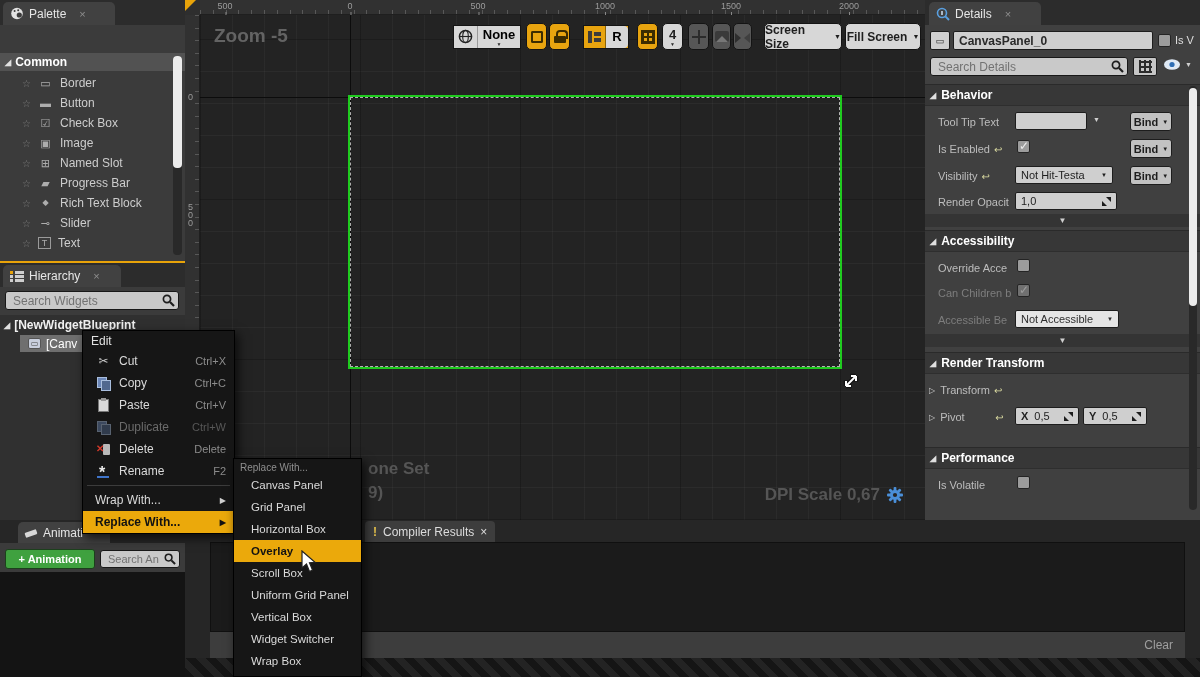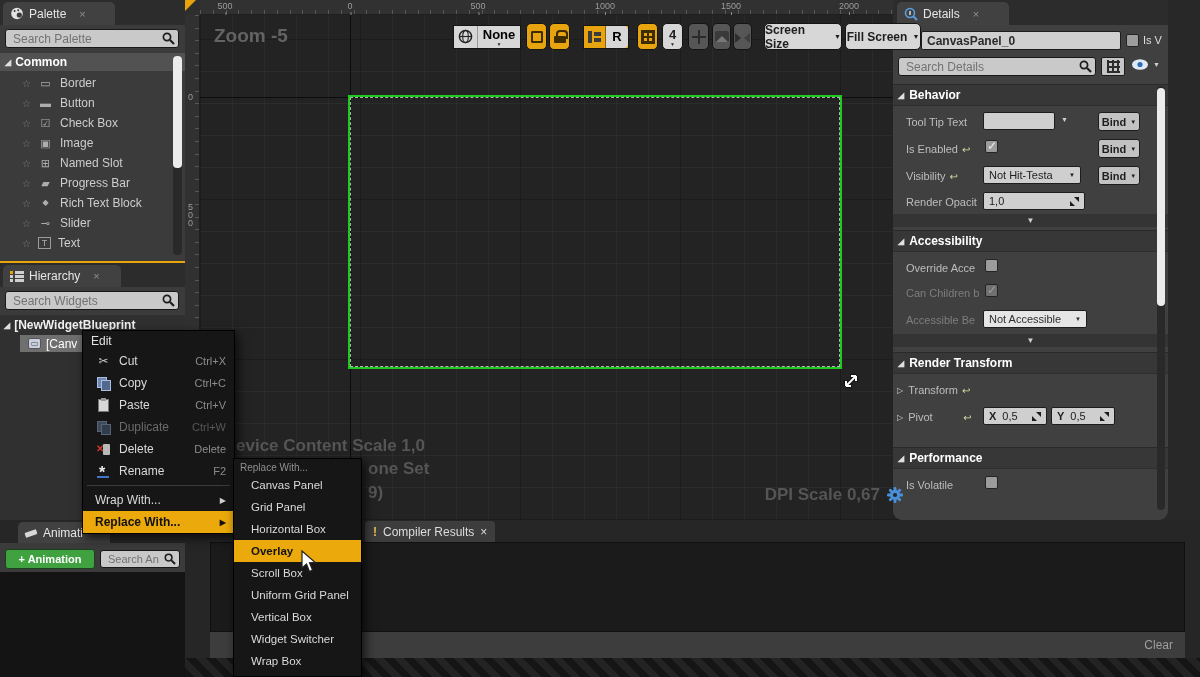--- a/index.html
+++ b/index.html
@@ -87,21 +87,21 @@
 .crossico::after { content:""; position:absolute; top:6px; left:0; height:2px; width:14px; background:#2b2b2b; }
 .imgico { position:relative; width:14px; height:11px; background:#3a3a3a; border-radius:2px; overflow:hidden; }
 .imgico::after { content:""; position:absolute; left:1px; bottom:0; border-left:6px solid transparent; border-right:6px solid transparent; border-bottom:6px solid #777; }
 .flipico { position:relative; width:15px; height:12px; }
 .flipico::before { content:""; position:absolute; left:0; top:2px; border-top:5px solid transparent; border-bottom:5px solid transparent; border-left:6px solid #2e2e2e; }
 .flipico::after { content:""; position:absolute; right:0; top:2px; border-top:5px solid transparent; border-bottom:5px solid transparent; border-right:6px solid #2e2e2e; opacity:.55; }
 .ddbtn { flex-direction:row !important; gap:5px; font-size:12px; }
 .ddbtn .dd { font-size:7px; }
 
 
-#details { left:893px; top:0; width:275px; height:520px; background:#404040;border-radius:9px; }
+#details { left:925px; top:0; width:275px; height:520px; background:#404040; }
 .fieldbtn { position:absolute; background:#cfcfcf; border:1px solid #1d1d1d; border-radius:2px; color:#222; font-size:11px; display:flex; align-items:center; padding:0 4px; height:19px; }
 .chk { position:absolute; width:13px; height:13px; background:#9c9c9c; border:1px solid #242424; border-radius:2px; }
 .chk.checked::after { content:"✓"; position:absolute; left:1px; top:-2px; font-size:12px; color:#ececec; }
 .chk.dim { background:#707070; }
 .chk.dim::after { color:#9c9c9c; }
 .sechead2 { position:absolute; left:0; right:0; height:22px; background:#373737; border-top:1px solid #2a2a2a; border-bottom:1px solid #2e2e2e; color:#fff; font-weight:bold; display:flex; align-items:center; gap:5px; padding-left:5px; }
 .drow { position:absolute; left:0; right:0; display:flex; align-items:center; }
 .dlabel { color:#bdbdbd; font-size:11px; padding-left:13px; white-space:nowrap; overflow:hidden; }
 .dlabel.dim { color:#7d7d7d; }
 .reset { font-size:10px; color:#d9d9a0; margin-left:4px; }
@@ -178,27 +178,20 @@
         <svg width="14" height="13" viewBox="0 0 14 13">
             <circle cx="7" cy="6.5" r="5.8" fill="#e2e2e2"></circle>
             <circle cx="9.3" cy="8" r="2.6" fill="#3b3b3b"></circle>
             <circle cx="4.6" cy="4" r="1" fill="#3b3b3b"></circle>
             <circle cx="8.2" cy="3.2" r="1" fill="#3b3b3b"></circle>
           </svg>
         <span>Palette</span>
         <span class="close">×</span>
       </div>
     </div>
-    <div class="searchbox" style="left:5px;top:29px;width:174px;">
-      <input placeholder="Search Palette" style="">
-      <svg width="13" height="13" viewBox="0 0 13 13">
-          <circle cx="5" cy="5" r="3.6" fill="none" stroke="#1d1d1d" stroke-width="1.7"></circle>
-          <line x1="8" y1="8" x2="12" y2="12" stroke="#1d1d1d" stroke-width="2.2"></line>
-        </svg>
-    </div>
     <div class="sechead">
       <span class="tri">◢</span>
       <span>Common</span>
     </div>
     <div class="prow" style="top:73px;">
         <span class="star"></span>
         <span class="pic">▭</span>
         <span>Border</span>
       </div>
     <div class="prow" style="top:93px;">
@@ -359,21 +352,20 @@
         <div class="tbtn tlight ddbtn" style="width:78px;margin-right:3px;">
           <span style="font-weight:bold;">Screen Size</span>
           <span class="dd">▼</span>
         </div>
         <div class="tbtn tlight ddbtn" style="width:76px;">
           <span style="font-weight:bold;">Fill Screen</span>
           <span class="dd">▼</span>
         </div>
       </div>
 
-      <div class="ovtext" style="left:36px;top:421px;">evice Content Scale 1,0</div>
       <div class="ovtext" style="left:168px;top:444px;">one Set</div>
       <div class="ovtext" style="left:168px;top:468px;">9)</div>
       <div id="dpirow">
         <span class="ovtext" style="position:static;">DPI Scale 0,67</span>
         <svg width="16" height="16" viewBox="0 0 16 16">
             <g fill="#4A8FD9">
               <rect x="6.6" y="0" width="2.8" height="16" rx="1"></rect>
               <rect x="0" y="6.6" width="16" height="2.8" rx="1"></rect>
               <rect x="6.6" y="0" width="2.8" height="16" rx="1" transform="rotate(45 8 8)"></rect>
               <rect x="6.6" y="0" width="2.8" height="16" rx="1" transform="rotate(-45 8 8)"></rect>

